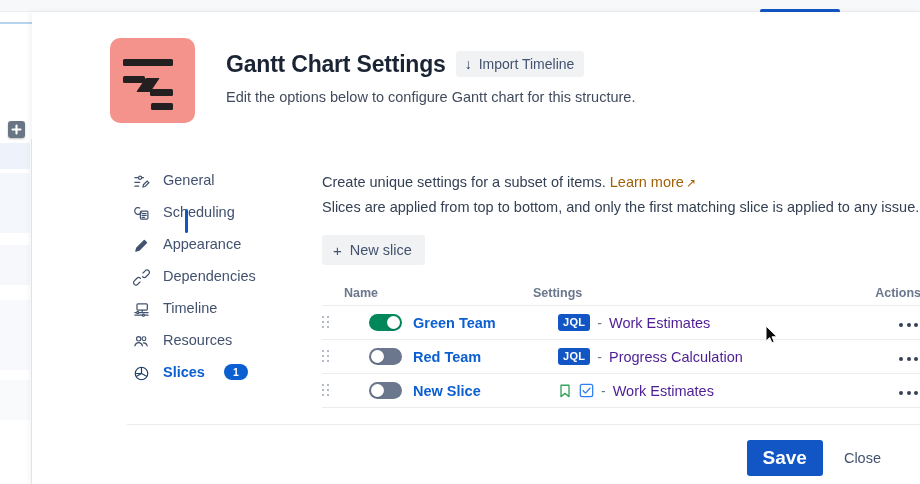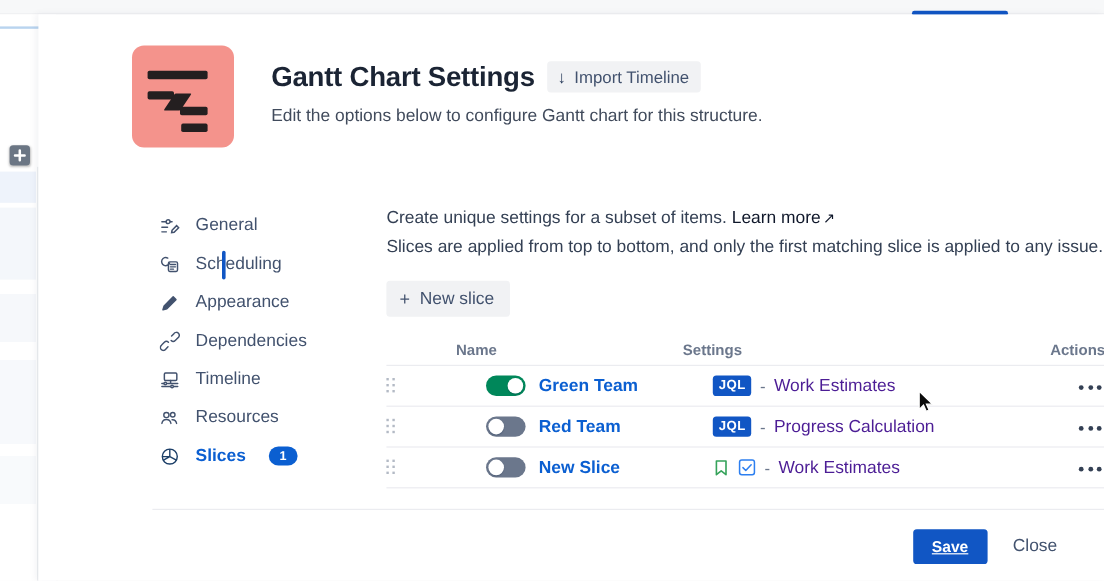--- a/index.html
+++ b/index.html
@@ -129,21 +129,21 @@
   .dlg-subtitle {
     margin-top: 9px;
     font-size: 14.5px; color: #414b5c; line-height: 20px;
   }
 
   
   .nav {
     position: absolute; left: 100px; top: 160px; width: 155px;
   }
   .nav-item {
-    display: flex; align-items: center; gap: 13px;
+    display: flex; gap: 13px;
     height: 32px; margin-bottom: 0px;
     color: #42526e; font-size: 14.5px;
     cursor: pointer;
   }
   .nav-item .ic {
     width: 18px; height: 18px; display: flex;
     align-items: center; justify-content: center; flex: none;
     color: #42526e;
   }
   .nav-item.active { color: #0b5fd1; font-weight: 700; }
@@ -157,40 +157,40 @@
   }
   .nav-active-bar {
     position: absolute; left: 153px; top: 197px;
     width: 3px; height: 24px; background: #1156c4; border-radius: 2px;
   }
 
   
   .main { position: absolute; left: 290px; top: 160px; width: 605px; }
   .lede { font-size: 14.5px; color: #344054; line-height: 21px; }
   .lede .ln2 { display: block; margin-top: 3px; }
-  .learn-more { color: #0f172a; cursor: pointer; }
+  .learn-more { color: #a16207; cursor: pointer; }
   .learn-more .ext { font-size: 12px; margin-left: 2px; }
 
   .newslice-btn {
     display: inline-flex; align-items: center; gap: 8px;
     margin-top: 17px;
     background: #f1f2f4; border-radius: 3px;
     padding: 7px 13px 7px 11px;
     font-size: 14.5px; color: #42526e; cursor: pointer;
   }
   .newslice-btn .plus { font-size: 15px; color: #42526e; line-height: 1; }
 
   
   .tbl { margin-top: 16px; width: 605px; }
   .tbl-head {
     display: flex; align-items: center; height: 24px;
     font-size: 12.5px; font-weight: 700; color: #6b778c;
   }
   .c-handle { width: 22px; flex: none; }
-  .c-name { width: 189px; flex: none; margin-left: 36px; }
+  .c-name { width: 189px; flex: none; }
   .c-settings { flex: 1 1 auto; }
   .c-actions { width: 68px; flex: none; text-align: right; padding-right: 6px; }
 
   .tbl-row {
     display: flex; align-items: center; height: 33px;
     border-top: 1px solid #ebecf0;
   }
   .tbl-row:last-child { border-bottom: 1px solid #ebecf0; }
 
   .grip {
@@ -238,22 +238,22 @@
   .footer-divider {
     position: absolute; left: 95px; top: 412px; width: 797px; height: 1px;
     background: #ebecf0;
   }
   .footer {
     position: absolute; right: 28px; top: 428px;
     display: flex; align-items: center; gap: 10px;
   }
   .btn-save {
     background: #1156c4; color: #fff;
-    font-size: 13px; font-weight: 700;
-    padding: 7px 16px; border-radius: 3px; cursor: pointer; text-decoration: underline;
+    font-size: 19px; font-weight: 700;
+    padding: 7px 16px; border-radius: 3px; cursor: pointer;
   }
   .btn-close {
     color: #42526e; font-size: 14.5px;
     padding: 7px 11px; border-radius: 3px; cursor: pointer;
   }
 
   
   .cursor { position: absolute; left: 765px; top: 325px; pointer-events: none; }
 </style>
 </head>

